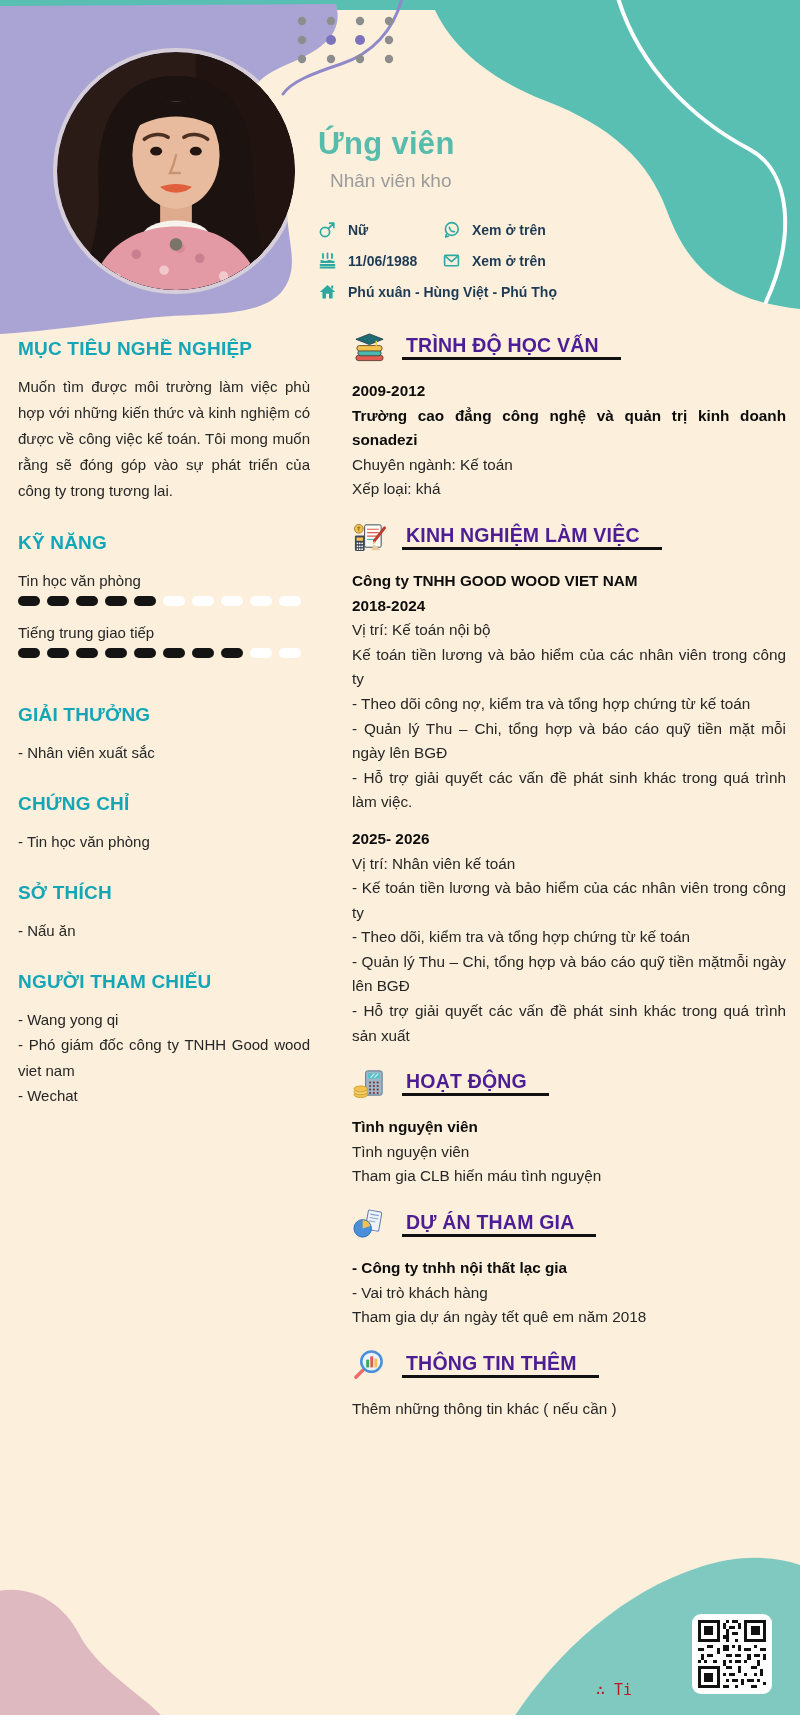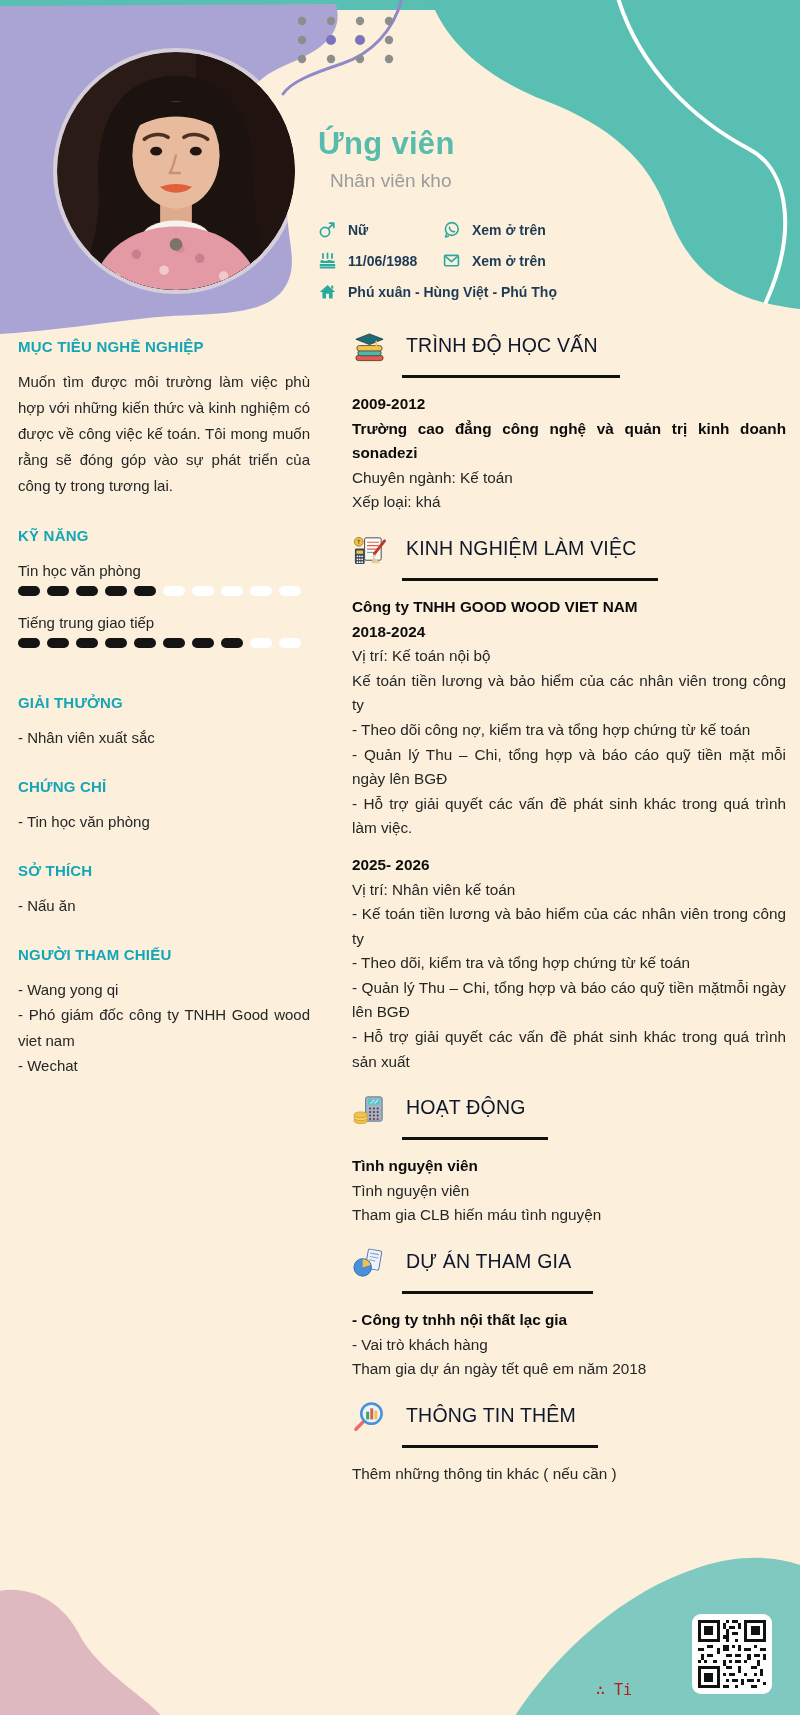--- a/index.html
+++ b/index.html
@@ -23,36 +23,36 @@
   .contacts{display:grid;grid-template-columns:124px 1fr;grid-auto-rows:31px;margin-top:22px;align-items:center;}
   .contact{display:flex;align-items:center;gap:11px;font-size:14px;font-weight:700;color:#1d3a55;}
   .contact.span2{grid-column:1 / span 2;}
   .cicon{flex:0 0 auto;width:19px;height:19px;}
 
   .columns{position:absolute;left:0;top:318px;width:800px;box-sizing:border-box;
     padding:0 14px 0 18px;display:flex;z-index:1;}
   .col-left{width:292px;flex:none;}
   .col-right{flex:1;margin-left:42px;}
 
-  .h-left{font-size:15px;font-weight:700;color:#14a6b6;margin:28px 0 14px;letter-spacing:.2px;}
+  .h-left{font-size:19px;font-weight:700;color:#14a6b6;margin:28px 0 14px;letter-spacing:.2px;}
   .h-left.first{margin-top:20px;}
   .para{font-size:15px;line-height:1.73;text-align:justify;margin:0;}
   .li-item{font-size:15px;line-height:1.68;text-align:justify;}
 
   .skill{margin-top:18px;}
   .skill-label{font-size:15px;margin-bottom:7px;}
   .dashes{display:flex;gap:7px;}
   .dash{width:22px;height:10px;border-radius:5px;background:#ffffff;}
   .dash.filled{background:#141414;}
 
   .sec{margin-top:20px;}
   .sec-head{display:flex;align-items:flex-start;gap:15px;margin-bottom:14px;}
   .sec-icon{width:35px;height:35px;flex:none;margin-top:-2px;}
-  .sec-title{font-size:19.5px;font-weight:400;color:#0f172a;letter-spacing:.2px;
-    border-bottom:3px solid #111;padding:2px 22px 18px 4px;}
+  .sec-title{font-size:19.5px;font-weight:700;color:#4c1d95;letter-spacing:.2px;
+    border-bottom:3px solid #111;padding:2px 22px 0 4px;}
   .line{font-size:15.3px;line-height:24.6px;text-align:justify;}
   .bold{font-weight:700;color:#0c0c0c;}
   .job{margin-bottom:12px;}
 
   .qr-box{position:absolute;left:692px;top:1614px;width:80px;height:80px;background:#fff;
     border-radius:9px;z-index:2;display:flex;align-items:center;justify-content:center;}
   .watermark{position:absolute;top:1681px;z-index:1;font-family:"DejaVu Sans Mono",monospace;
     font-size:15px;color:#b91c1c;}
   .wm-left{left:596px;}
   .wm-right{left:807px;font-family:Liberation Mono, monospace;}

